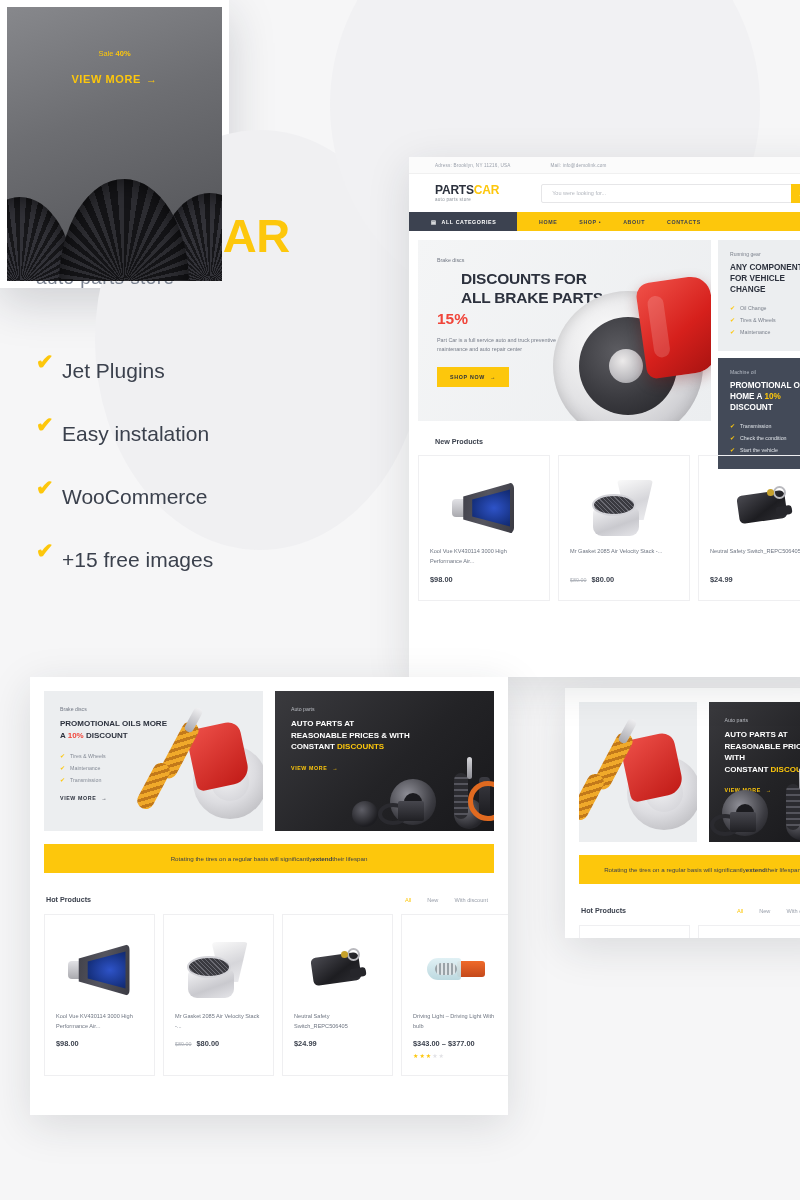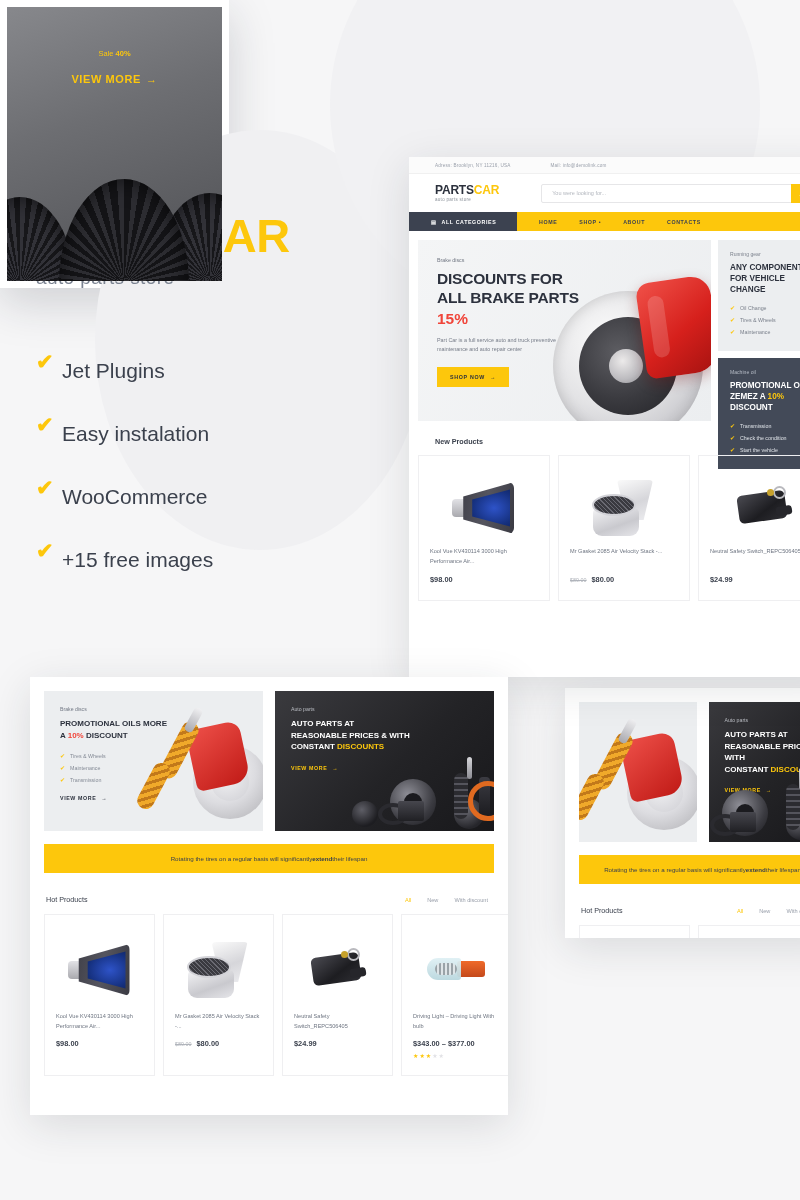--- a/index.html
+++ b/index.html
@@ -97,20 +97,21 @@
 
   .hero-area { display: flex; padding: 9px 9px 0 9px; gap: 7px; height: 190px; }
   .hero-main {
     flex: 1; background: linear-gradient(120deg,#f4f5f6 0%,#eceef0 100%);
     position: relative; overflow: hidden; padding: 17px 0 0 19px;
   }
   .hero-kicker { font-size: 5.3px; color: #707682; margin-bottom: 6px; }
   .hero-h {
     font-size: 15.5px; font-weight: 700; color: #2c313d; line-height: 1.25;
     letter-spacing: -0.2px;
+    margin-left: 24px;
   }
   .hero-pct { font-size: 15.5px; font-weight: 700; color: #f0453a; margin-top: 2px; }
   .hero-p {
     font-size: 5.4px; color: #767c88; line-height: 1.7; margin-top: 8px; max-width: 140px;
   }
   .hero-cta {
     margin-top: 13px; width: 72px; height: 20px; background: #fdc70c;
     display: flex; align-items: center; justify-content: center;
     font-size: 5.3px; font-weight: 700; color: #2c313d; letter-spacing: .7px;
   }
@@ -342,21 +343,21 @@
     margin: 13px 14px 0 14px; height: 29px; background: #fdc70c;
     display: flex; align-items: center; justify-content: center;
     font-size: 6.2px; color: #3b414d;
   }
   .tipbar b { font-weight: 700; }
 
   .hp-head {
     display:flex; align-items:center; justify-content: space-between;
     padding: 22px 20px 0 16px;
   }
-  .hp-title { font-size: 7.2px; font-weight: 400; color: #3b414d; }
+  .hp-title { font-size: 7.2px; font-weight: 700; color: #3b414d; }
   .hp-tabs { display:flex; gap: 16px; }
   .hp-tabs span { font-size: 5.6px; color:#9aa0ab; }
   .hp-tabs span.on { color: #fdc70c; }
 
   .hp-grid { display:flex; gap: 8px; padding: 10px 14px 0 14px; }
   .hp-card { width: 111px; border: 1px solid #efeff1; padding: 14px 11px 16px 11px; flex-shrink: 0; }
   .hp-img { height: 82px; display:flex; align-items:center; justify-content:center; }
   .hp-name { font-size: 5.6px; color: #6f7682; line-height: 1.8; min-height: 20px; }
   .hp-price { font-size: 7.4px; color:#3b414d; font-weight: 700; margin-top: 8px; }
   .hp-price .old { font-size:5.4px; color:#b0b4bb; text-decoration: line-through; font-weight:400; margin-right:5px; }
@@ -567,21 +568,21 @@
             <div class="side-li">
                 <span class="ck">✔</span>
                 <span class="tx">Maintenance</span>
               </div>
           </div>
         </div>
         <div class="side-card side-dark">
           <div class="side-kicker">Machine oil</div>
           <div class="side-h">
             <span>PROMOTIONAL OILS</span><br>
-            <span>ZEMEZ A </span><span class="hl">10%</span><span> DISCOUNT</span>
+            <span>HOME A </span><span class="hl">10%</span><span> DISCOUNT</span>
           </div>
           <div class="side-list">
             <div class="side-li">
                 <span class="ck">✔</span>
                 <span class="tx">Transmission</span>
               </div>
             <div class="side-li">
                 <span class="ck">✔</span>
                 <span class="tx">Check the condition</span>
               </div>

